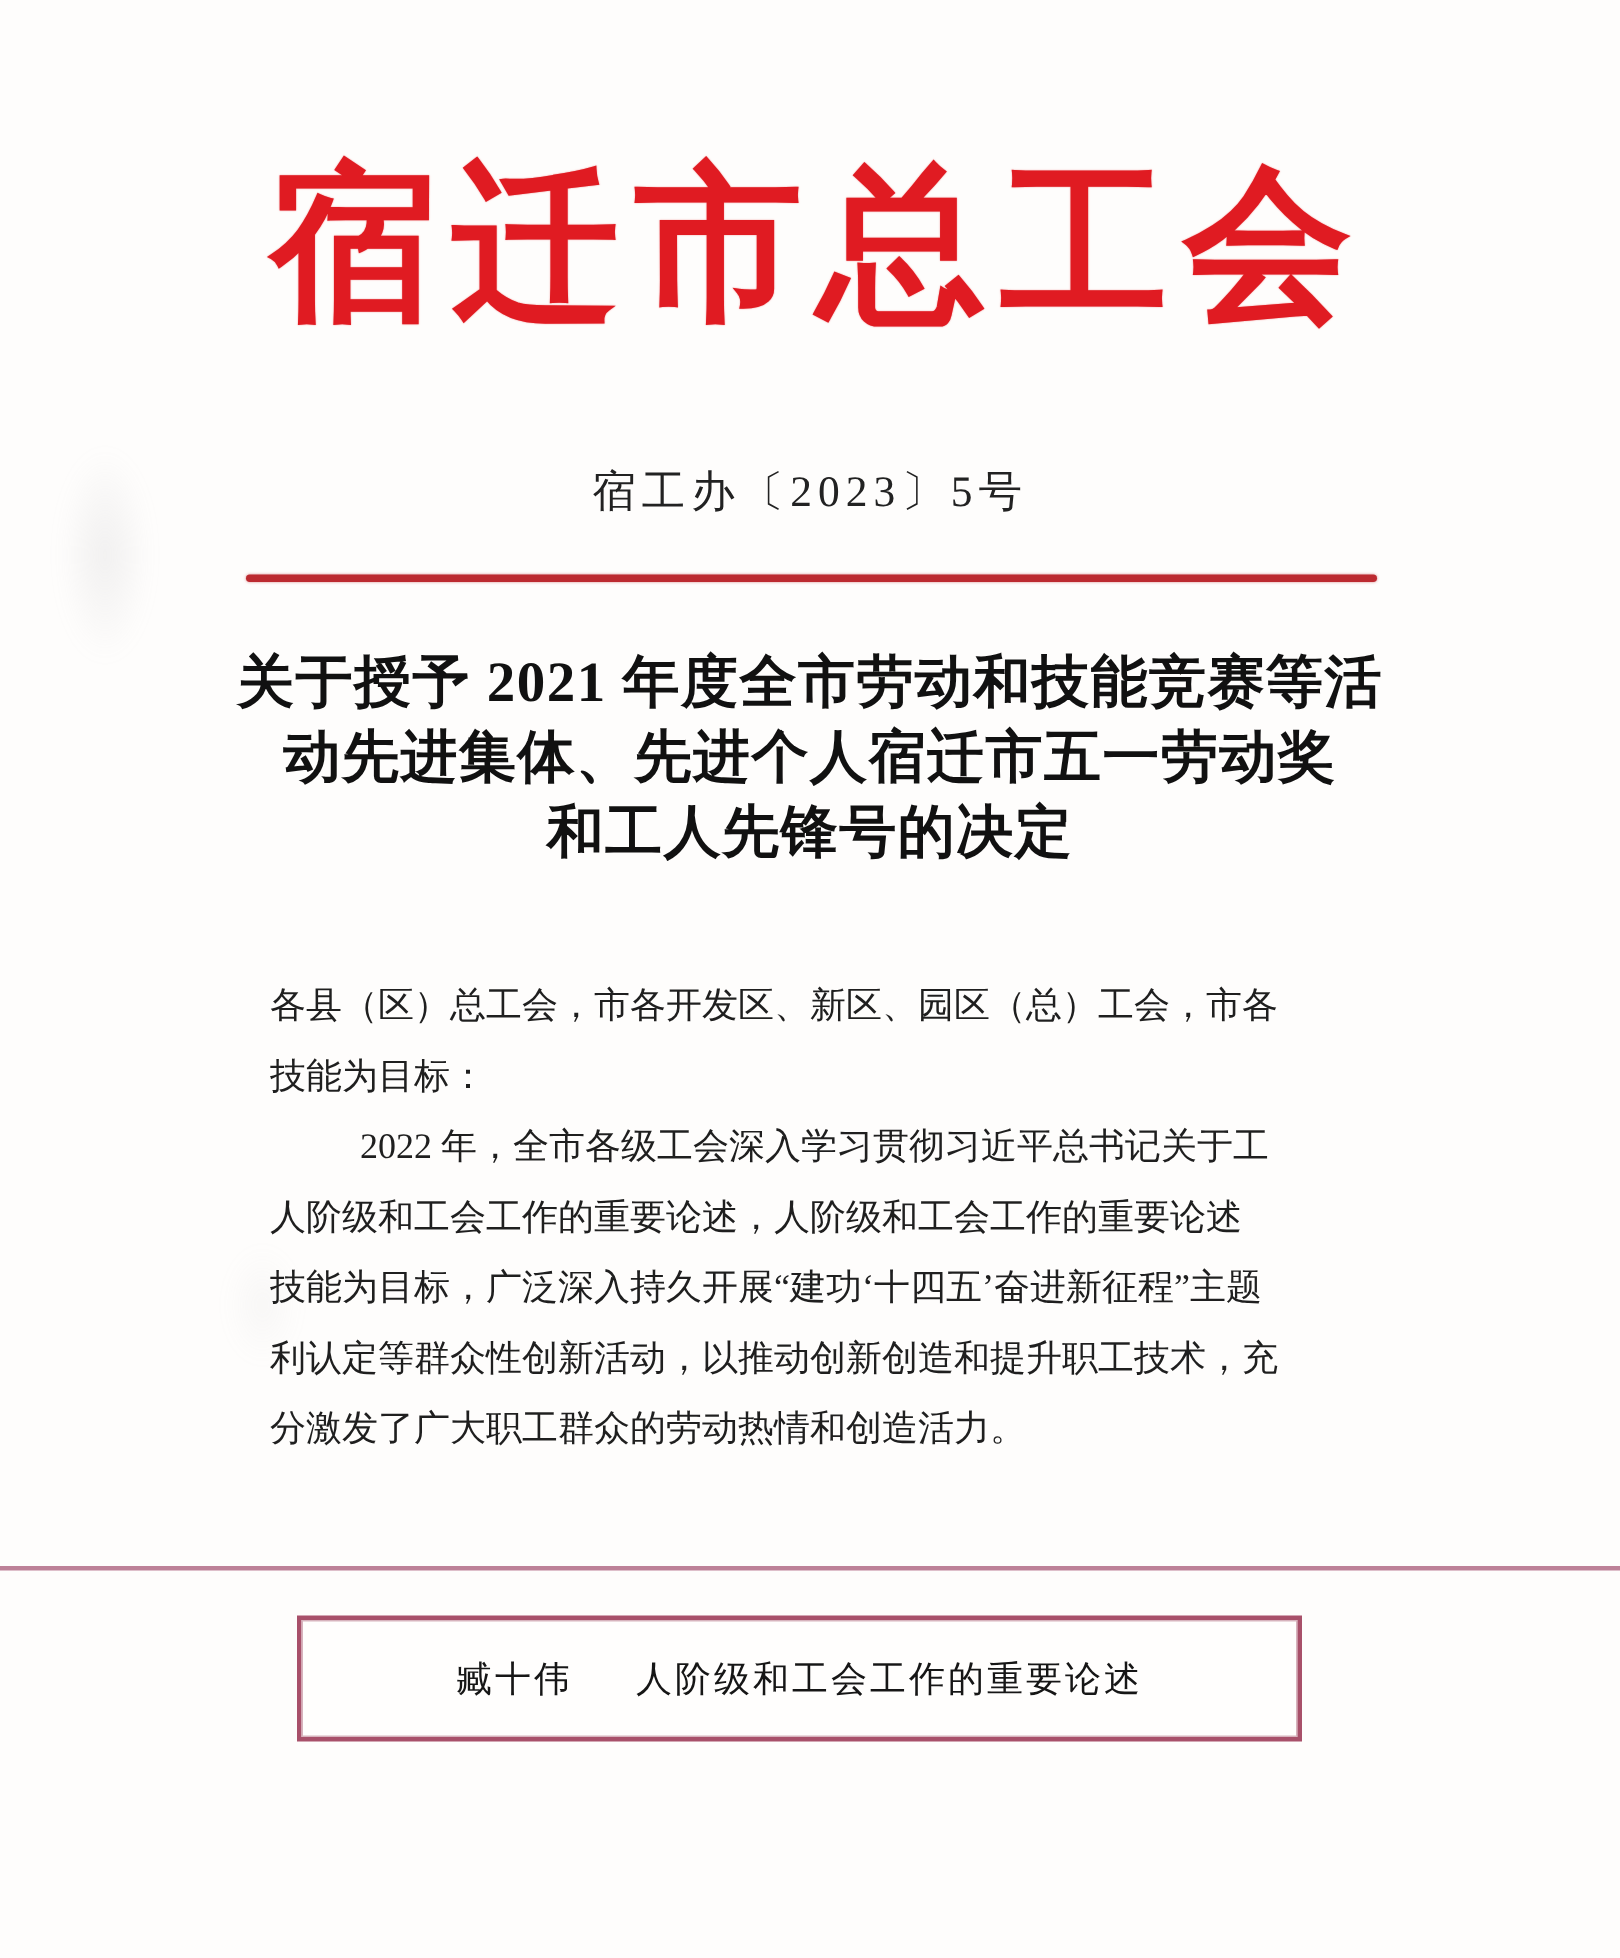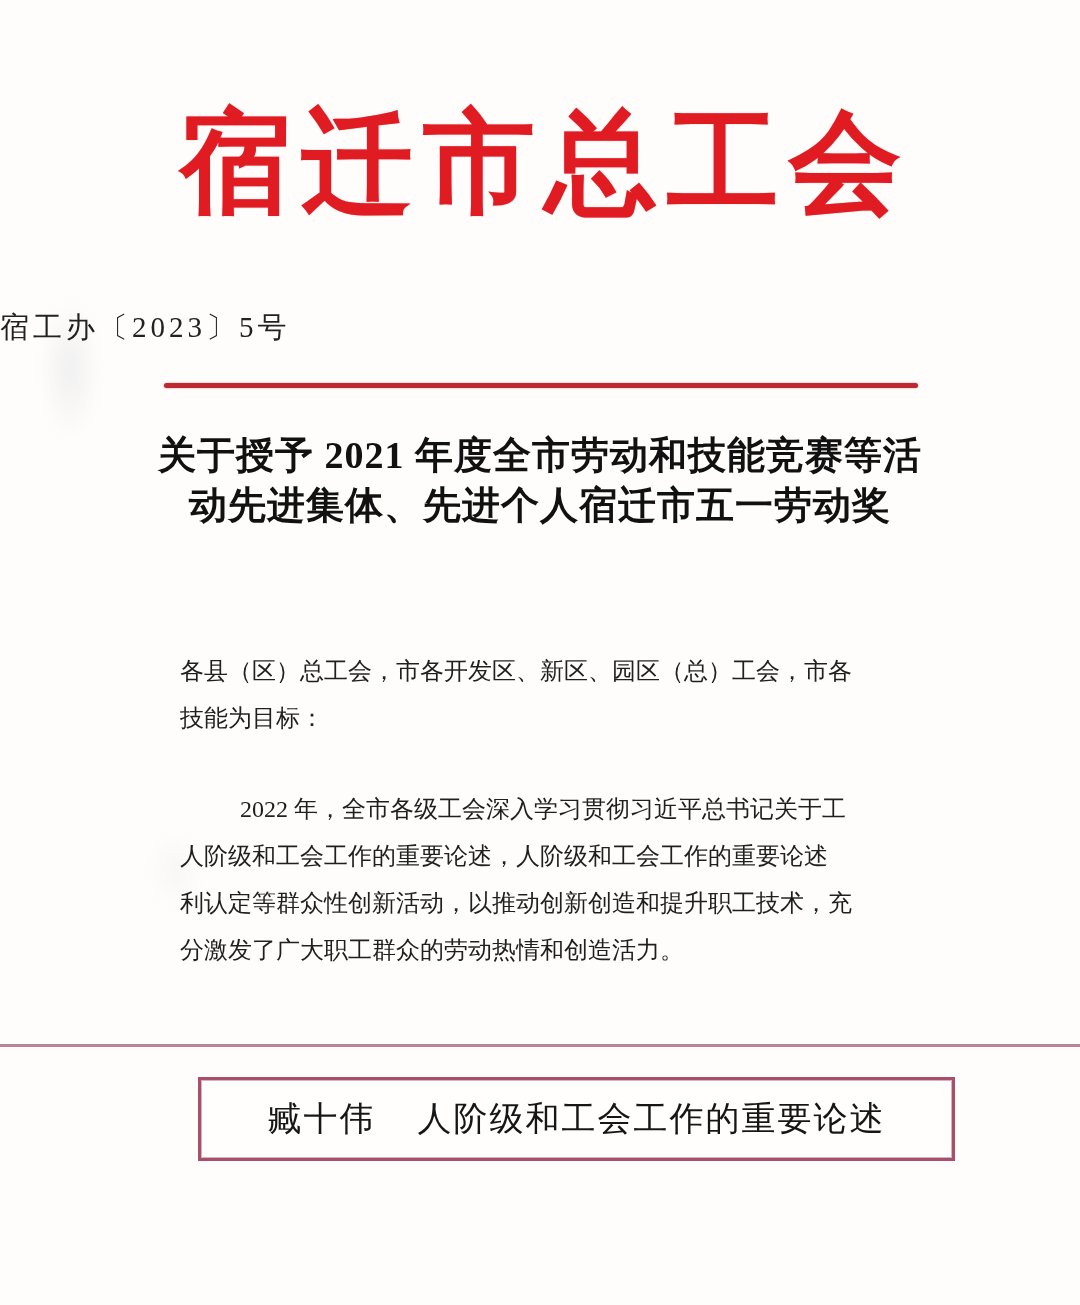--- a/index.html
+++ b/index.html
@@ -32,20 +32,21 @@
     letter-spacing: 10px;
     text-indent: 10px;
     color: #e01b22;
     text-shadow: 0 0 1px rgba(224,27,34,.6);
     white-space: nowrap;
   }
 
   .doc-number {
     position: absolute;
     top: 308px; left: 0; width: 100%;
+    text-align: center;
     font-size: 29px;
     letter-spacing: 4px;
     color: #222;
   }
 
   .red-rule {
     position: absolute;
     top: 383px; left: 164px;
     width: 754px; height: 5px;
     background: #bc2a30;
@@ -66,41 +67,41 @@
 
   .body-text {
     position: absolute;
     top: 648px; left: 180px;
     width: 732px;
     font-size: 24px;
     line-height: 47px;
     color: #1f1f1f;
   }
   .body-text .line { height: 47px; white-space: nowrap; }
-  .body-text .indent { text-indent: 60px; margin-top: 44px; }
+  .body-text .indent { text-indent: 60px; }
 
   .pink-rule {
     position: absolute;
     top: 1044px; left: 0;
     width: 1080px; height: 3px;
     background: #bd8198;
   }
 
   .award-box {
     position: absolute;
     top: 1077px; left: 198px;
-    width: 757px; height: 84px;
+    width: 670px; height: 84px;
     border: 3px solid #a8506a;
     box-shadow: inset 0 0 0 1px rgba(140,40,70,.35);
     background: #fffefd;
     display: flex;
     align-items: center;
     justify-content: center;
     gap: 42px;
-    font-size: 34px;
+    font-size: 24px;
     letter-spacing: 2px;
     color: #161616;
     white-space: nowrap;
   }
 </style>
 </head>
 <body>
 
 <div class="page">
 
@@ -109,27 +110,29 @@
 
   <div class="org-banner">宿迁市总工会</div>
 
   <div class="doc-number">宿工办〔2023〕5号</div>
 
   <div class="red-rule"></div>
 
   <div class="doc-title">
     <div>关于授予 2021 年度全市劳动和技能竞赛等活</div>
     <div>动先进集体、先进个人宿迁市五一劳动奖</div>
+    <div>和工人先锋号的决定</div>
   </div>
 
   <div class="body-text">
     <div class="line">各县（区）总工会，市各开发区、新区、园区（总）工会，市各</div>
     <div class="line">技能为目标：</div>
     <div class="line indent">2022 年，全市各级工会深入学习贯彻习近平总书记关于工</div>
     <div class="line">人阶级和工会工作的重要论述，人阶级和工会工作的重要论述</div>
+    <div class="line">技能为目标，广泛深入持久开展“建功‘十四五’奋进新征程”主题</div>
     <div class="line">利认定等群众性创新活动，以推动创新创造和提升职工技术，充</div>
     <div class="line">分激发了广大职工群众的劳动热情和创造活力。</div>
   </div>
 
   <div class="pink-rule"></div>
 
   <div class="award-box">
     <span>臧十伟</span>
     <span>人阶级和工会工作的重要论述</span>
   </div>

